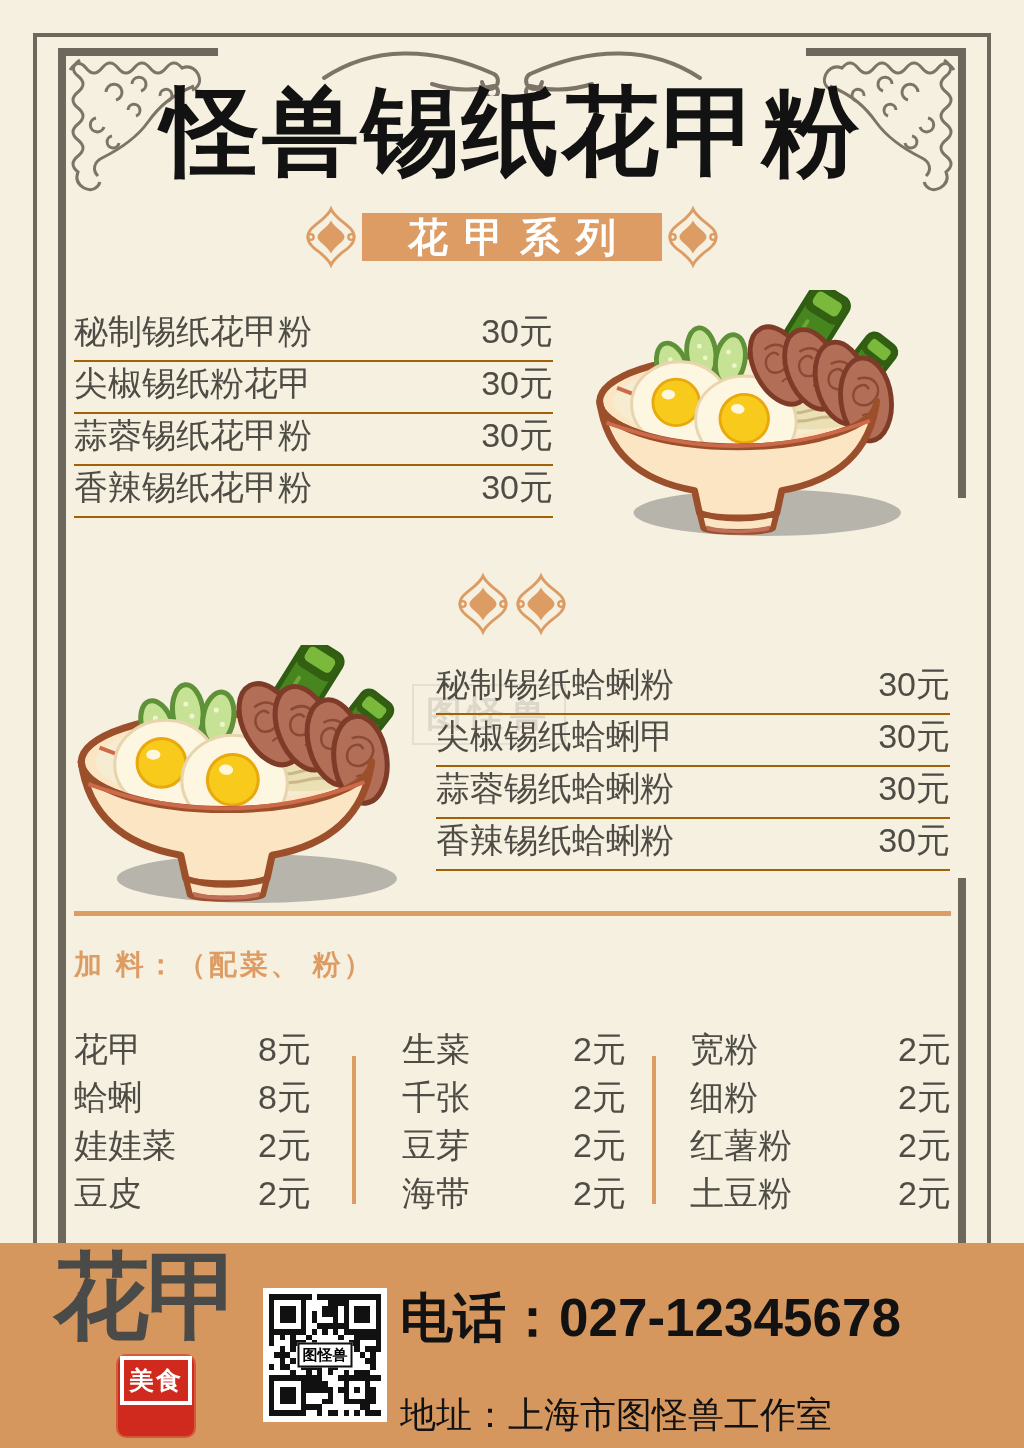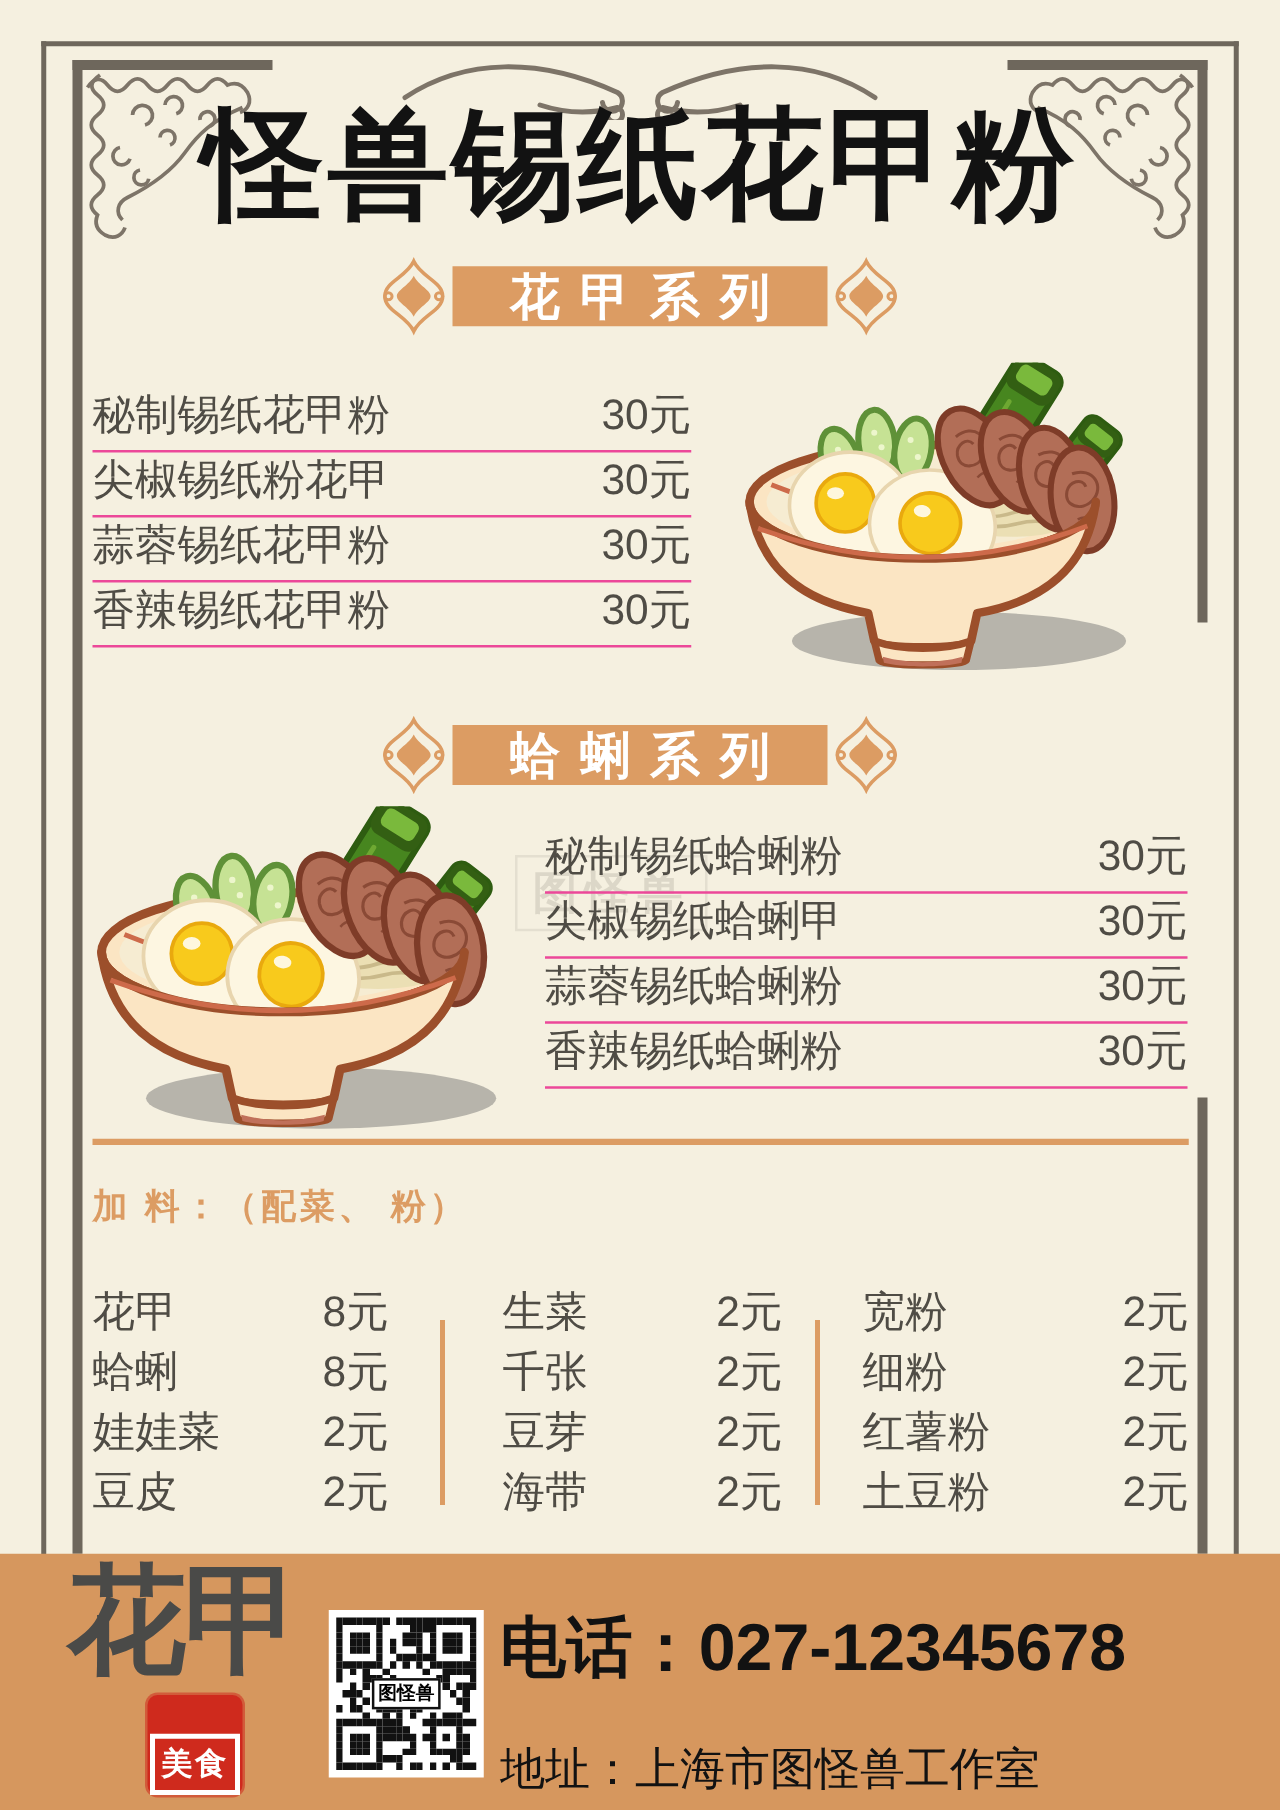--- a/index.html
+++ b/index.html
@@ -40,21 +40,21 @@
     display:flex; align-items:center;
   }
   .badge-orn{width:54px; height:64px;}
 
   
   .menu-list{position:absolute;}
   #list-1{left:74px; top:310px; width:479px;}
   #list-2{left:436px; top:663px; width:514px;}
   .menu-row{
     box-sizing:border-box; height:52px; display:flex; justify-content:space-between;
-    align-items:flex-end; padding-bottom:5px; border-bottom:2px solid #ec4899;
+    align-items:flex-end; padding-bottom:5px; border-bottom:2px solid #a16207;
     font-size:34px; color:#4f4c45;
   }
 
   
   .bowl{position:absolute;}
   #bowl-1{left:583px; top:290px; width:320px; height:247px;}
   #bowl-2{left:64px; top:645px; width:335px; height:259px;}
 
   
   #watermark{
@@ -82,21 +82,21 @@
   #asep-2{left:652px;}
 
   
   #footer{position:absolute; left:0; top:1243px; width:1024px; height:205px; background:#d6975e; z-index:5;}
   #brand{
     position:absolute; left:54px; top:0px; font-size:95px; font-weight:900;
     color:#4a4a48; line-height:1.15; letter-spacing:-2px;
   }
   #seal{
     position:absolute; left:118px; top:113px; width:76px; height:80px; background:#cf2a1d;
-    border-radius:8px; display:flex; align-items:flex-end; justify-content:center;
+    border-radius:8px; display:flex; align-items:flex-start; justify-content:center;
     box-shadow:0 0 0 2px rgba(207,42,29,.55);
   }
   #seal-inner{
     border:4px solid #ffffff; padding:8px 5px; color:#ffffff; font-weight:700;
     font-size:25px; line-height:1; letter-spacing:2px; white-space:nowrap;
   }
   #qr{
     position:absolute; left:263px; top:45px; width:124px; height:134px;
     background:#ffffff; padding:6px; box-sizing:border-box;
   }
@@ -260,21 +260,20 @@
   </div>
 
   <svg class="bowl" id="bowl-1" viewBox="0 0 330 255">
       <use href="#bowl-art"></use>
     </svg>
 
   <div class="badge-row" id="badge-row-2">
     <svg class="badge-orn">
         <use href="#badge-orn-art"></use>
       </svg>
-    <div class="badge-box">蛤蜊系列</div>
     <svg class="badge-orn">
         <use href="#badge-orn-art"></use>
       </svg>
   </div>
 
   <svg class="bowl" id="bowl-2" viewBox="0 0 330 255">
       <use href="#bowl-art"></use>
     </svg>
 
   <div id="watermark">图怪兽</div>

